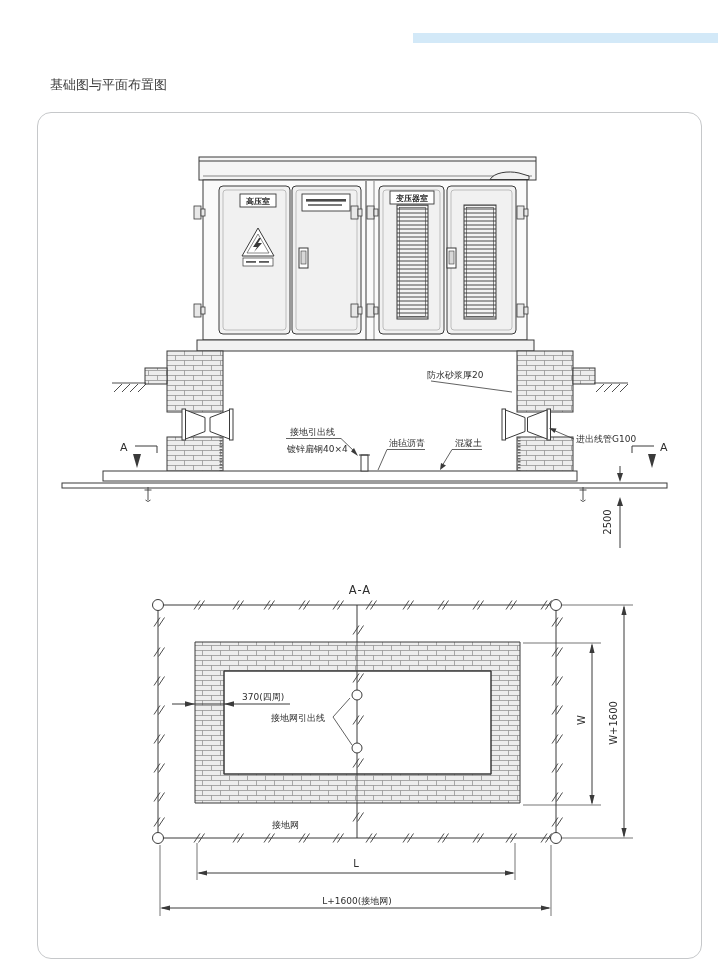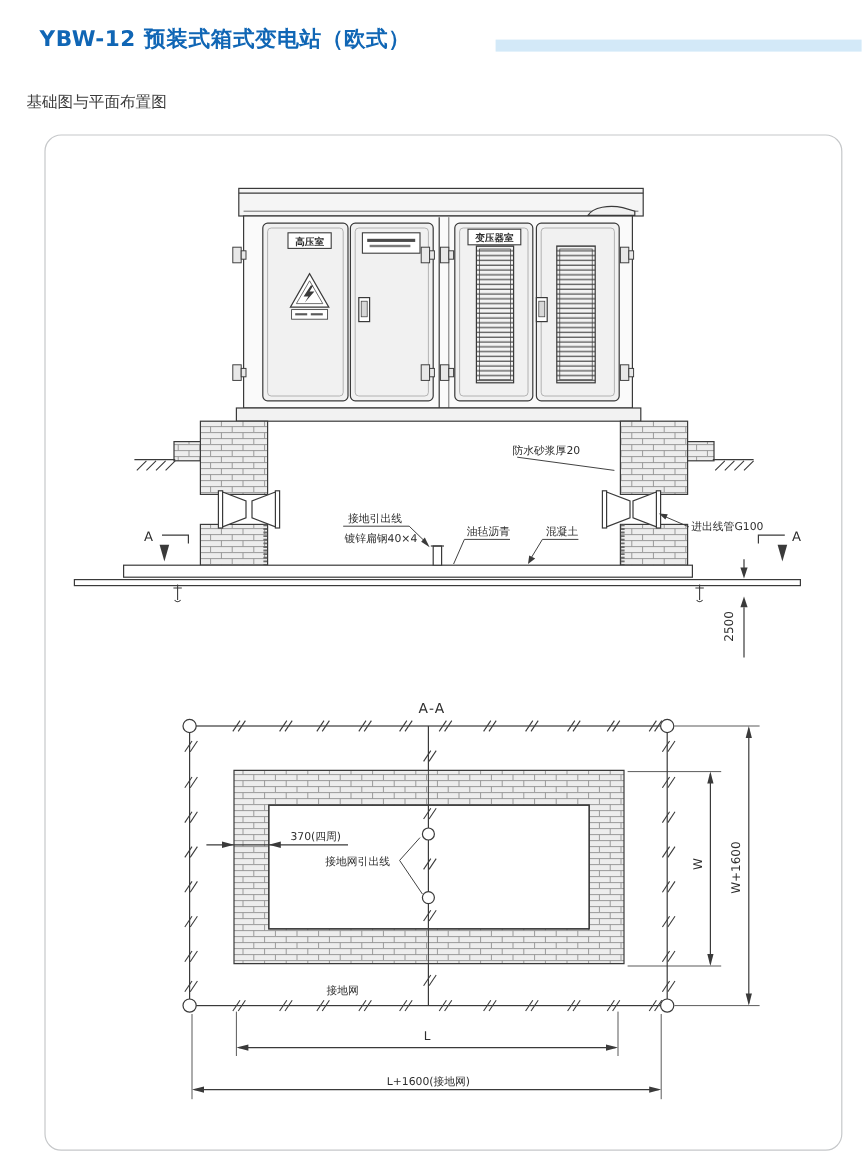--- a/index.html
+++ b/index.html
@@ -1,35 +1,34 @@
 <!DOCTYPE html>
 <html><head>
 <meta charset="utf-8">
 <style>
   html,body{margin:0;padding:0;background:#ffffff;}
   .page{position:relative;width:723px;height:971px;background:#fff;overflow:hidden;
         font-family:"DejaVu Sans","Liberation Sans",sans-serif;}
   .title{position:absolute;left:33px;top:20px;font-size:18px;font-weight:bold;
          color:#1066b5;letter-spacing:0.5px;white-space:nowrap;}
   .title-strip{position:absolute;left:413px;top:33px;width:305px;height:10px;background:#d3e9f8;}
-  .subtitle{position:absolute;left:22px;top:76px;font-size:13px;color:#3c3c3c;}
+  .subtitle{position:absolute;left:50px;top:76px;font-size:13px;color:#3c3c3c;}
   .figure-box{position:absolute;left:37px;top:112px;width:663px;height:845px;
               border:1.5px solid #c6c8ca;border-radius:14px;background:#fff;}
   svg{position:absolute;left:0;top:0;}
   svg text{font-family:"DejaVu Sans","Liberation Sans",sans-serif;fill:#2e2e2e;}
   .ann{font-size:9px;}
   .dim{font-size:10px;}
   .plate{font-size:8px;font-weight:bold;}
 </style>
 </head>
 <body>
 
 <div class="page">
 
-  <div class="title">YBW-12 预装式箱式变电站（欧式）</div>
   <div class="title-strip"></div>
   <div class="subtitle">基础图与平面布置图</div>
   <div class="figure-box"></div>
 
   <svg width="723" height="971" viewBox="0 0 723 971">
     <defs>
       <pattern id="brk" width="18" height="10" patternUnits="userSpaceOnUse">
         <rect width="18" height="10" fill="#ededed"></rect>
         <path d="M0,0.5 H18 M0,5.5 H18 M4.5,0.5 V5.5 M13.5,5.5 V10" stroke="#8a8a8a" stroke-width="0.7" fill="none"></path>
       </pattern>

